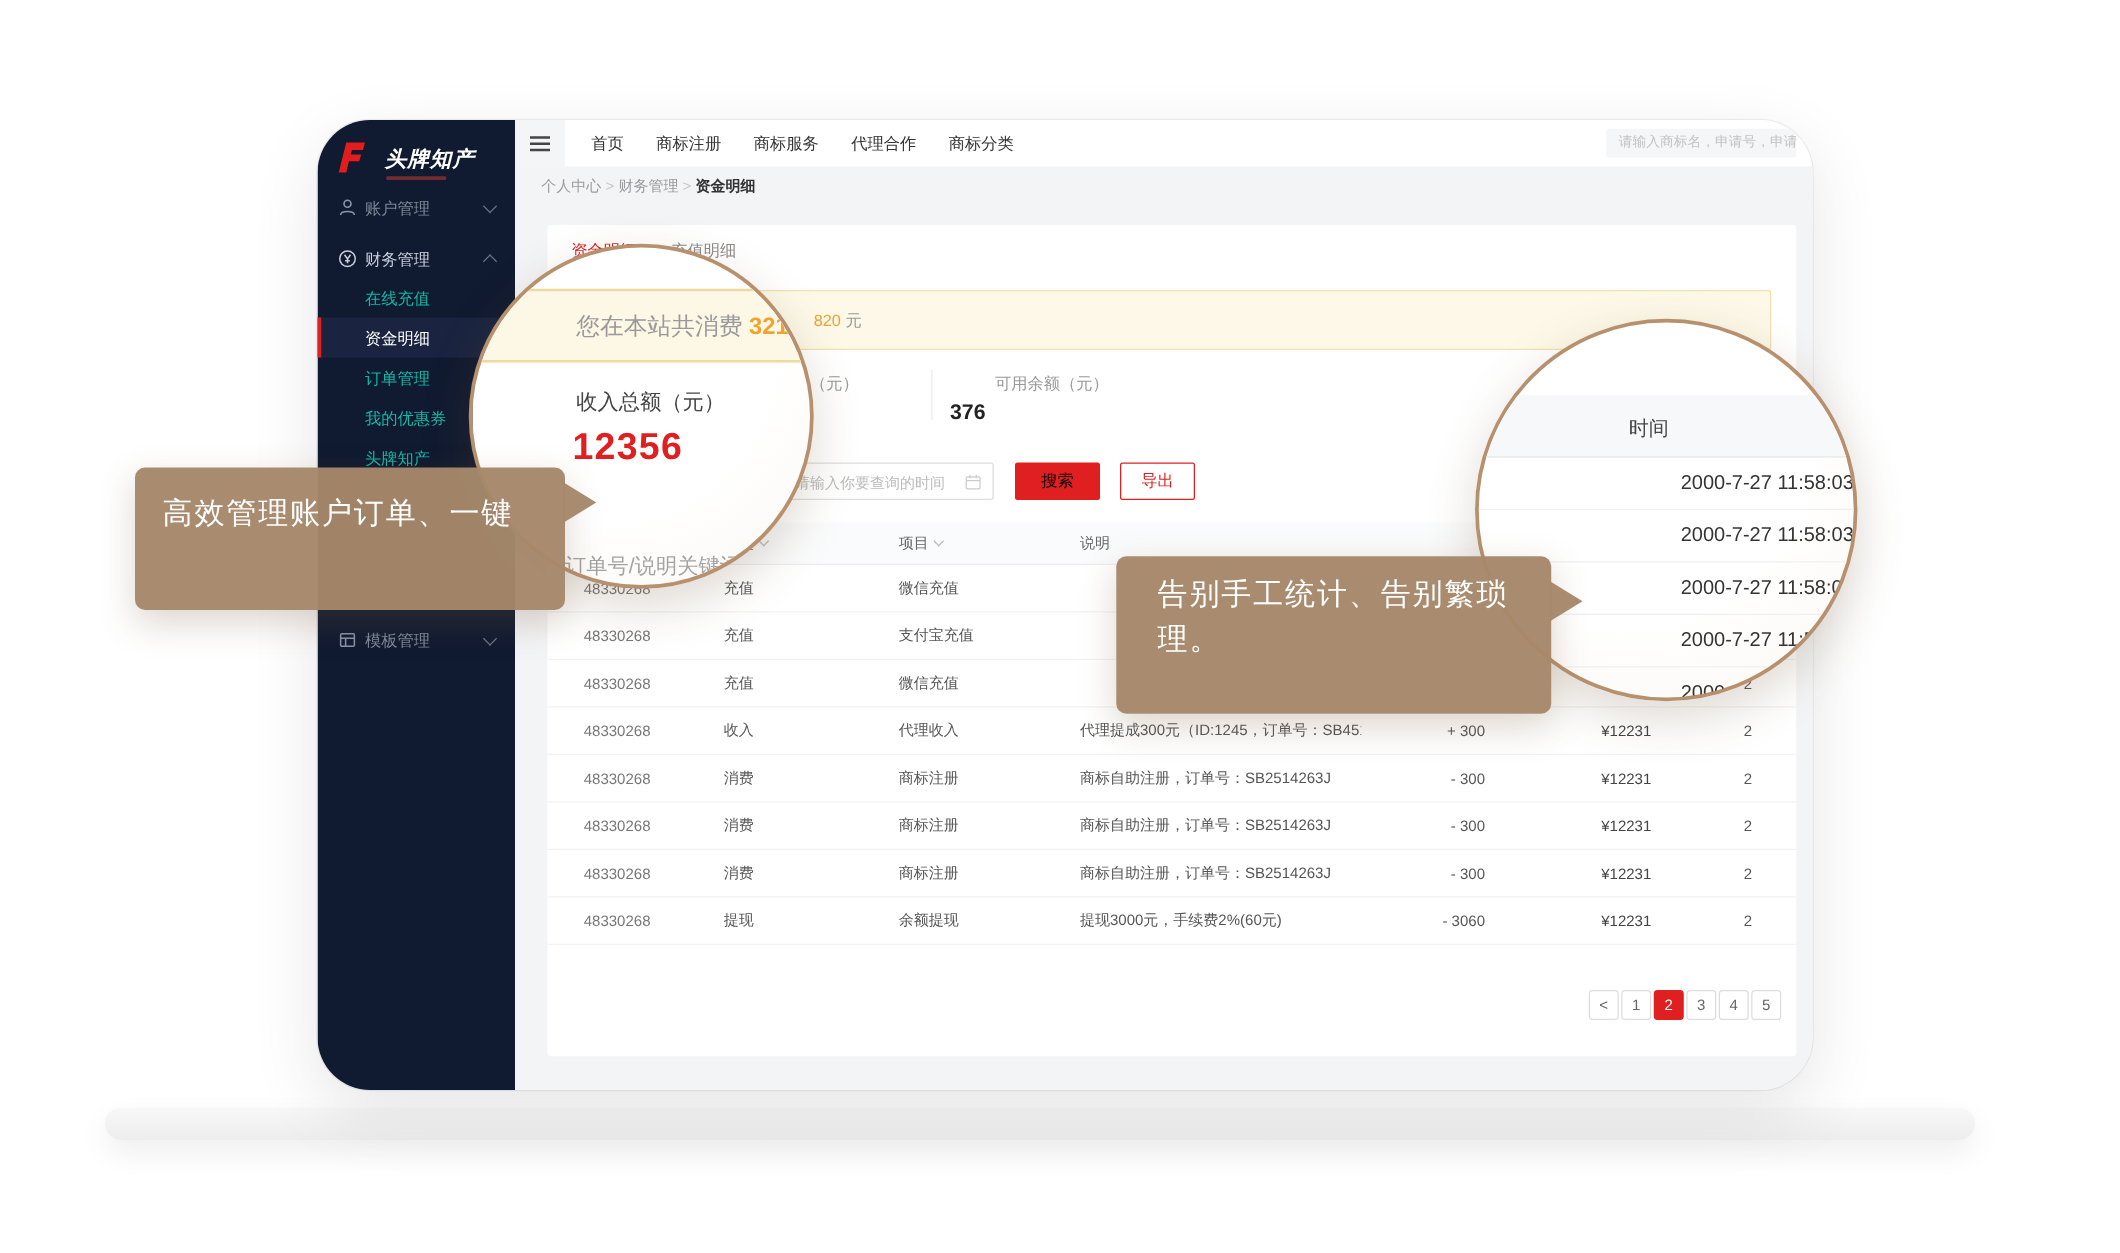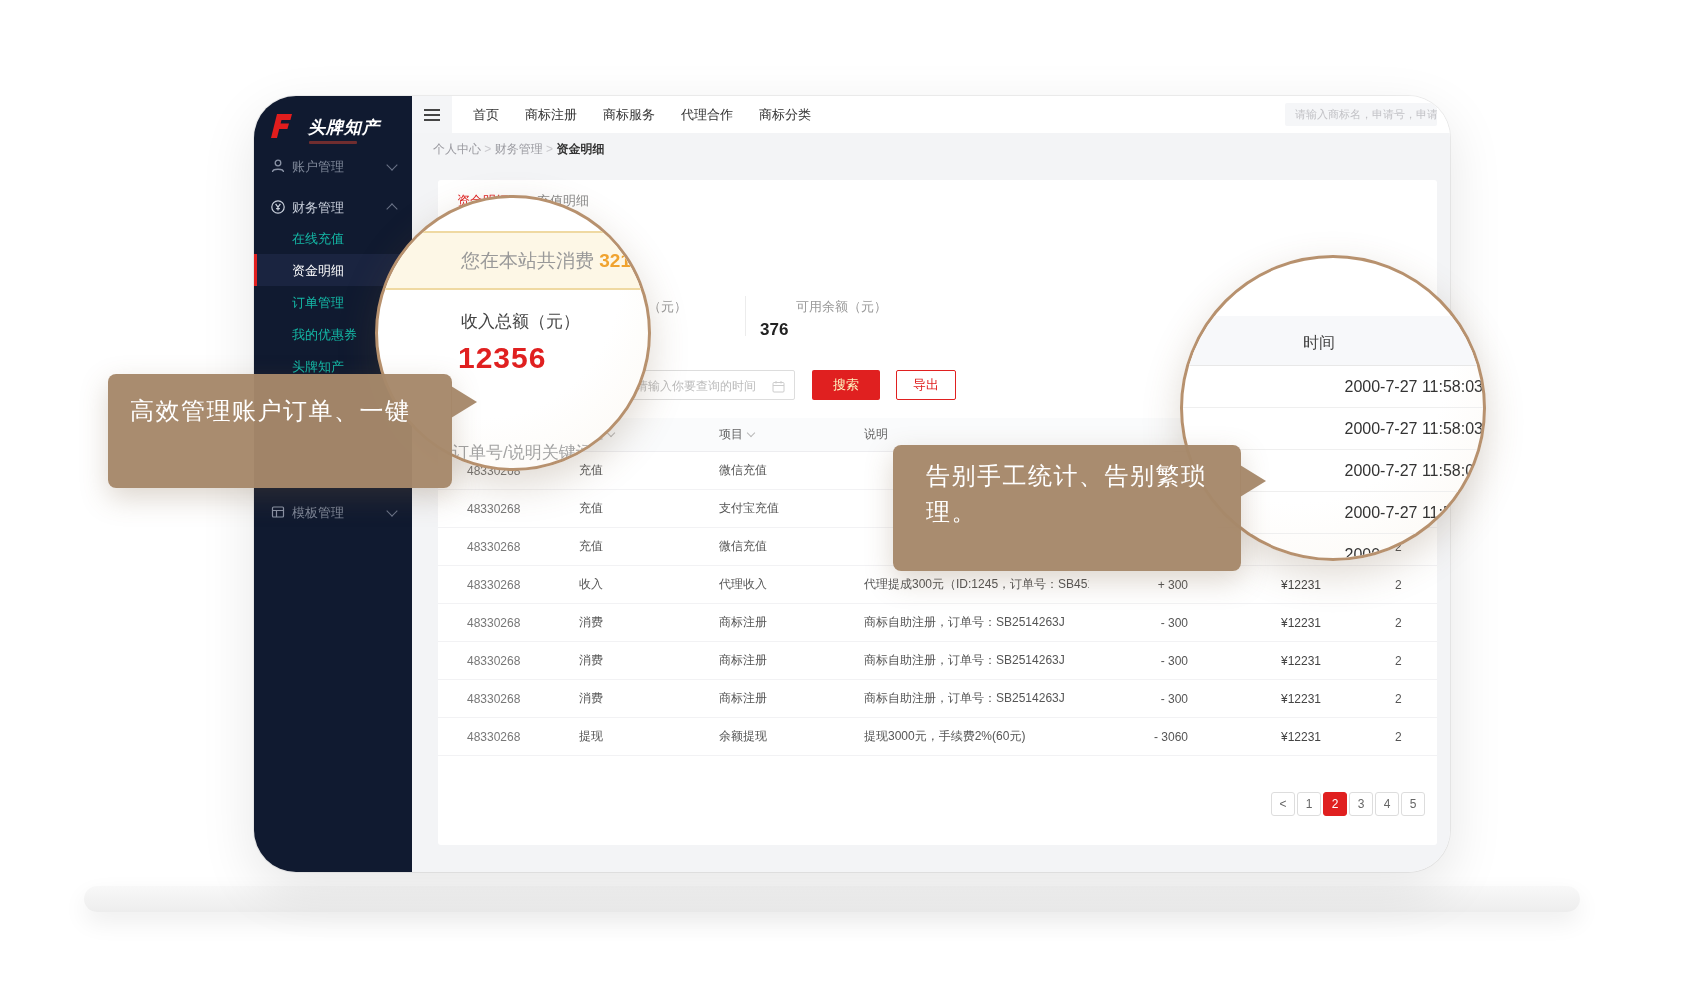--- a/index.html
+++ b/index.html
@@ -51,21 +51,21 @@
   #banner{left:20px;top:52px;width:959px;height:48px;background:#fdf8e8;border:1px solid #f3e0ab;border-radius:2px;box-sizing:border-box;}
   #banner .tail{left:192px;top:15px;font-size:13px;color:#999;}
   #banner .tail b{color:#f0a32f;font-weight:normal;}
 
   .stat-lbl{font-size:13px;color:#999;}
   .stat-val{font-size:17px;color:#222;font-weight:bold;}
   .vdiv{width:1px;height:40px;background:#ececec;}
 
   .inputbox{left:185px;top:190px;width:172px;height:30px;border:1px solid #ddd;border-radius:2px;box-sizing:border-box;background:#fff;}
   .inputbox .ph{left:12px;top:7px;font-size:12px;color:#bbb;white-space:nowrap;}
-  .btn-red{left:374px;top:190px;width:68px;height:30px;background:#e02020;border-radius:2px;color:#fef9c3;
+  .btn-red{left:374px;top:190px;width:68px;height:30px;background:#e02020;border-radius:2px;color:#000000;
            font-size:13px;text-align:center;line-height:30px;cursor:pointer;}
   .btn-outline{left:458px;top:190px;width:60px;height:30px;border:1px solid #e02020;border-radius:2px;color:#e02020;
            font-size:13px;text-align:center;line-height:28px;box-sizing:border-box;background:#fff;cursor:pointer;}
 
   
   #thead{left:0;top:238px;width:999px;height:34px;background:#fafbfc;border-bottom:1px solid #ededf0;
          display:flex;align-items:center;font-size:12px;color:#666;box-sizing:border-box;}
   .trow{left:0;width:999px;height:38px;display:flex;align-items:center;border-bottom:1px solid #f2f2f4;
         font-size:12px;color:#555;box-sizing:border-box;position:absolute;}
   .c1{width:141px;padding-left:29px;box-sizing:border-box;color:#777;}
@@ -204,20 +204,23 @@
       <span>财务管理</span>
       <span style="color:#c9c9cd;">&gt;</span>
       <b>资金明细</b>
     </div>
 
     <div class="abs" id="card">
       <span class="abs cardtab1">资金明细</span>
       <span class="abs cardtab1-bar"></span>
       <span class="abs cardtab2">充值明细</span>
 
+      <div class="abs" id="banner">
+        <span class="abs tail"><b>820</b><span> 元</span></span>
+      </div>
 
       <span class="abs stat-lbl" style="left:210px;top:118px;">（元）</span>
       <span class="abs vdiv" style="left:307px;top:116px;"></span>
       <span class="abs stat-lbl" style="left:322px;top:118px;margin-left:36px;">可用余额（元）</span>
       <span class="abs stat-val" style="left:322px;top:140px;">376</span>
 
       <div class="abs inputbox">
         <span class="abs ph">请输入你要查询的时间</span>
         <span class="abs" style="left:148px;top:8px;">
           <svg width="13" height="13" viewBox="0 0 13 13" fill="none" stroke="#ccc" stroke-width="1">

